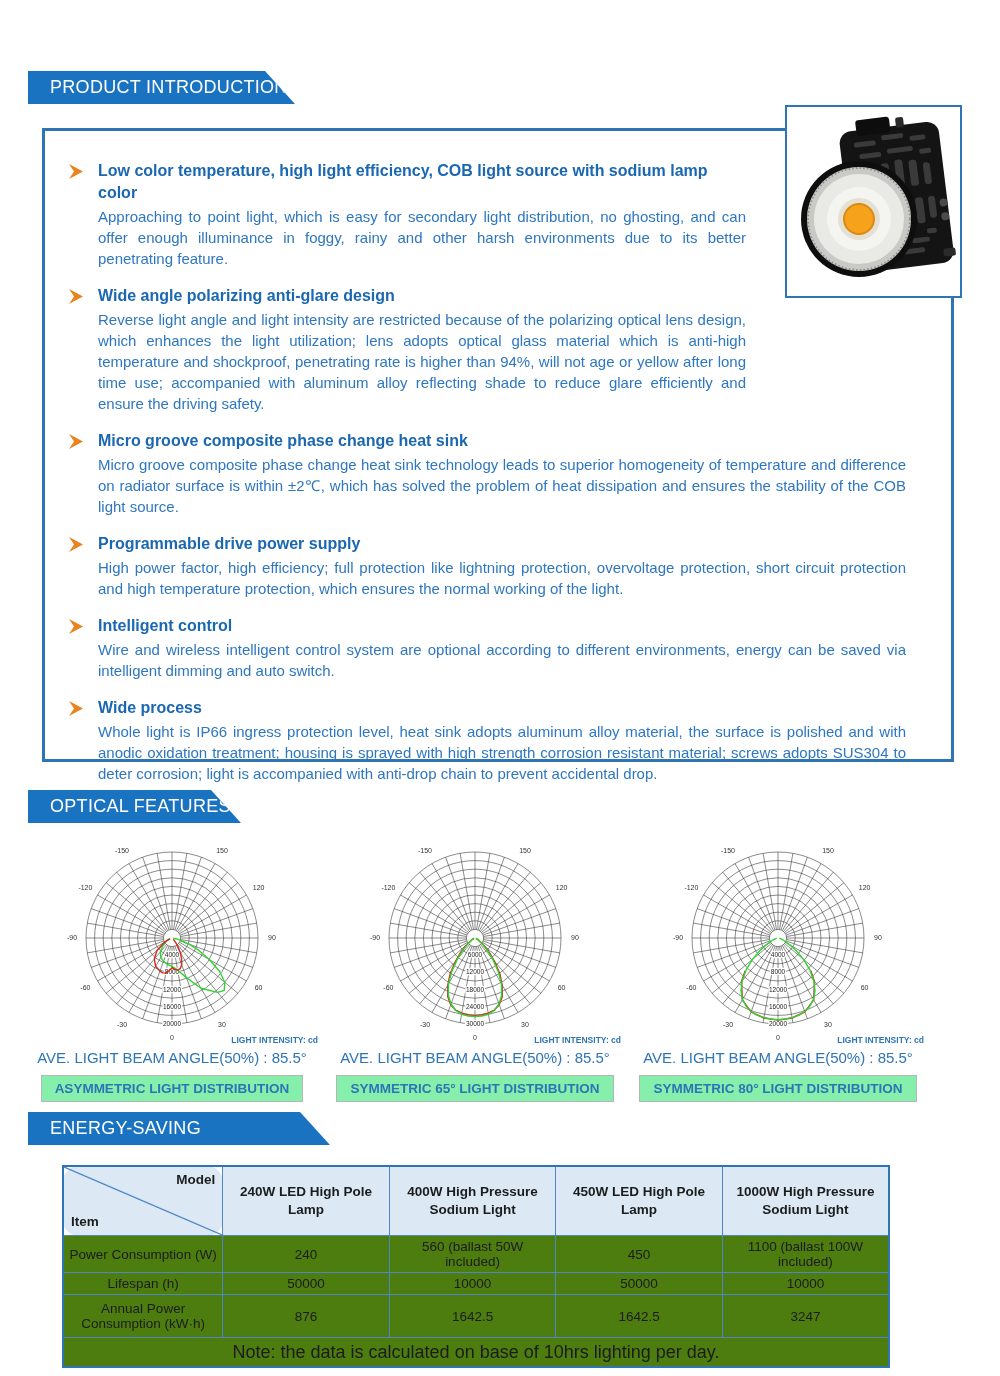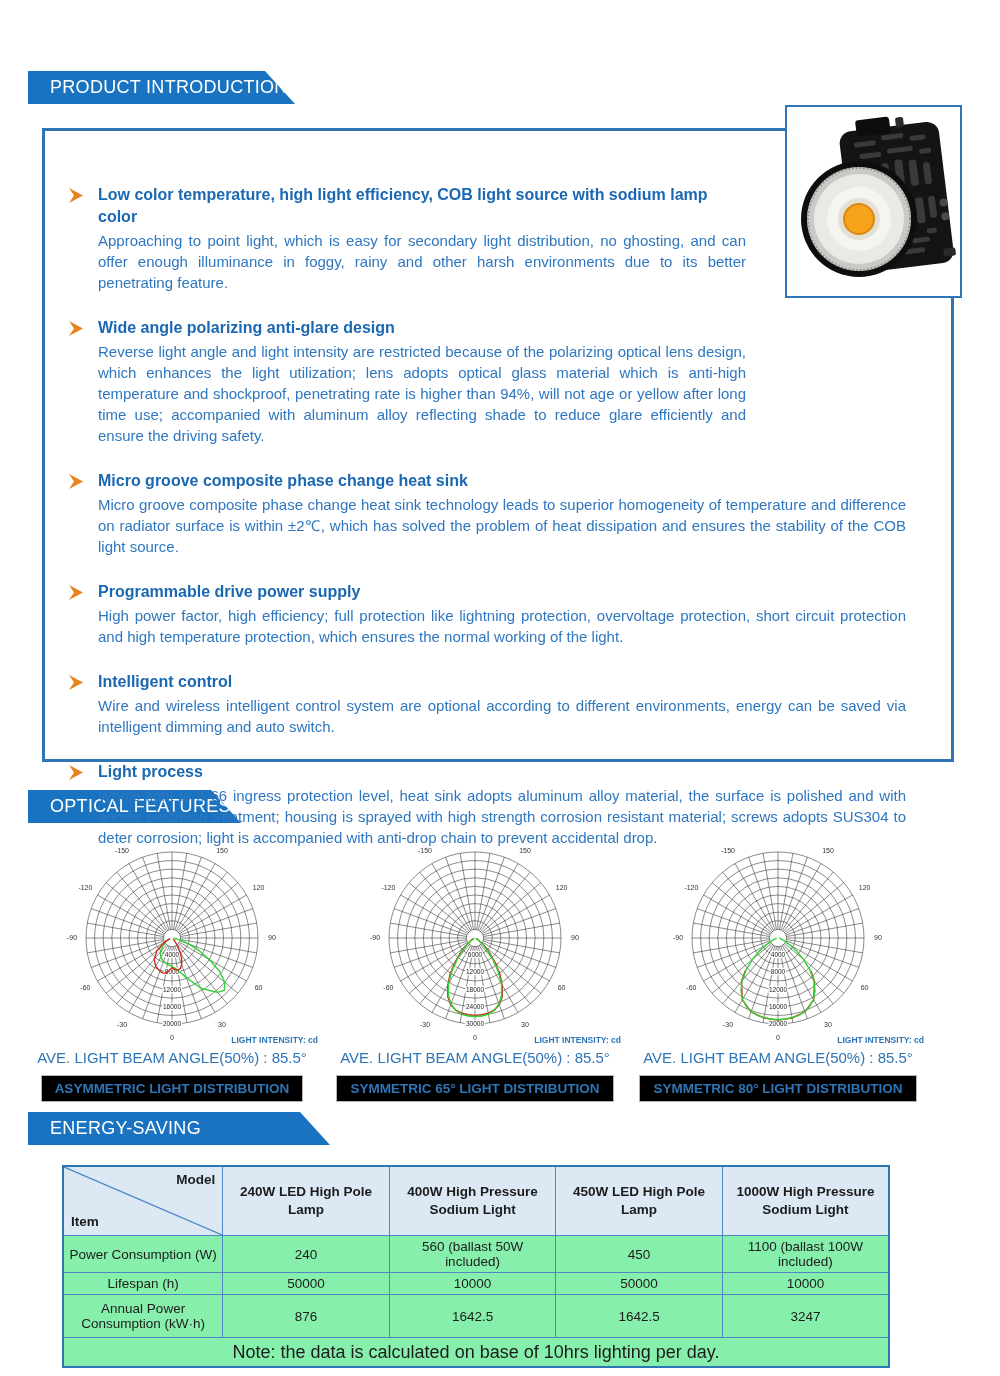--- a/index.html
+++ b/index.html
@@ -10,40 +10,40 @@
   .banner{position:absolute;left:28px;height:33px;background:#1a73c0;color:#fff;
           font-size:18px;line-height:33px;padding-left:22px;box-sizing:border-box;
           clip-path:polygon(0 0,calc(100% - 30px) 0,100% 100%,0 100%);letter-spacing:.3px;}
 
   
   .main-box{position:absolute;left:42px;top:128px;width:912px;height:634px;
             border:3px solid #2e75b6;box-sizing:border-box;background:#fff;}
   .photo-box{position:absolute;left:785px;top:105px;width:177px;height:193px;
              border:2px solid #2e75b6;background:#fff;box-sizing:border-box;z-index:3;}
   .features{position:absolute;left:68px;top:160px;width:838px;z-index:2;}
-  .feature{position:relative;padding-left:30px;margin-bottom:16px;margin-top:24px;}
+  .feature{position:relative;padding-left:30px;margin-bottom:16px;}
   .feature.narrow{width:648px;}
   .feature .arr{position:absolute;left:0;top:3px;}
   .f-title{color:#1a67b2;font-size:16px;font-weight:bold;line-height:22px;margin:0 0 2px 0;}
   .f-body{color:#2e77c0;font-size:15px;line-height:21px;margin:0;text-align:justify;}
 
   
   .chart-col{position:absolute;top:843px;width:300px;text-align:center;}
   .polar-chart{display:block;height:204px;}
   .beam-label{font-size:15px;color:#2e75b6;margin-top:2px;}
-  .caption-box{display:inline-block;margin-top:9px;background:#000000;border:1px solid #b5b5b5;
+  .caption-box{display:inline-block;margin-top:9px;background:#86efac;border:1px solid #b5b5b5;
                color:#2e75b6;font-weight:bold;font-size:13.5px;padding:5px 13px;}
 
   
   .cmp-table{position:absolute;left:62px;top:1165px;width:828px;border-collapse:collapse;
              border:2px solid #2e75b6;font-size:13.5px;color:#1c1c1c;}
   .cmp-table td,.cmp-table th{border:1px solid #4e86c6;text-align:center;padding:3px 4px;
-             background:#86efac;font-weight:normal;}
+             background:#4d7c0f;font-weight:normal;}
   .cmp-table thead th{background:#dce9f5;font-weight:bold;height:44px;line-height:1.35;}
-  .corner-cell{position:relative;padding:12px !important;}
+  .corner-cell{position:relative;padding:12px !important;border-radius:16px;}
   .corner-cell svg{position:absolute;left:0;top:0;width:100%;height:100%;}
   .corner-model{position:absolute;right:7px;top:4px;font-weight:bold;}
   .corner-item{position:absolute;left:7px;bottom:4px;font-weight:bold;}
   .row-tall td{height:36px;}
   .note-row td{font-size:18px;height:22px;}
 </style>
 </head>
 <body>
 
 <div id="page">
@@ -138,21 +138,21 @@
       </span>
       <p class="f-title">Intelligent control</p>
       <p class="f-body">Wire and wireless intelligent control system are optional according to different environments, energy can be saved via intelligent dimming and auto switch.</p>
     </div>
     <div class="feature">
       <span class="arr">
         <svg width="18" height="17" viewBox="0 0 18 17">
             <path d="M1 1 L15 8.5 L1 16 L6 8.5 Z" fill="#e8831d"></path>
           </svg>
       </span>
-      <p class="f-title">Light process</p>
+      <p class="f-title">Wide process</p>
       <p class="f-body">Whole light is IP66 ingress protection level, heat sink adopts aluminum alloy material, the surface is polished and with anodic oxidation treatment; housing is sprayed with high strength corrosion resistant material; screws adopts SUS304 to deter corrosion; light is accompanied with anti-drop chain to prevent accidental drop.</p>
     </div>
   </div>
 
   <div class="banner" style="top:790px;width:213px;">OPTICAL FEATURES</div>
 
   <div class="chart-col" style="left:22px;">
     <div class="polar-chart"><svg width="300" height="204" viewBox="0 0 300 204">
           <circle cx="150" cy="95" r="8.6" fill="none" stroke="#3d3d3d" stroke-width="0.6"></circle>
           <circle cx="150" cy="95" r="17.2" fill="none" stroke="#3d3d3d" stroke-width="0.6"></circle>

